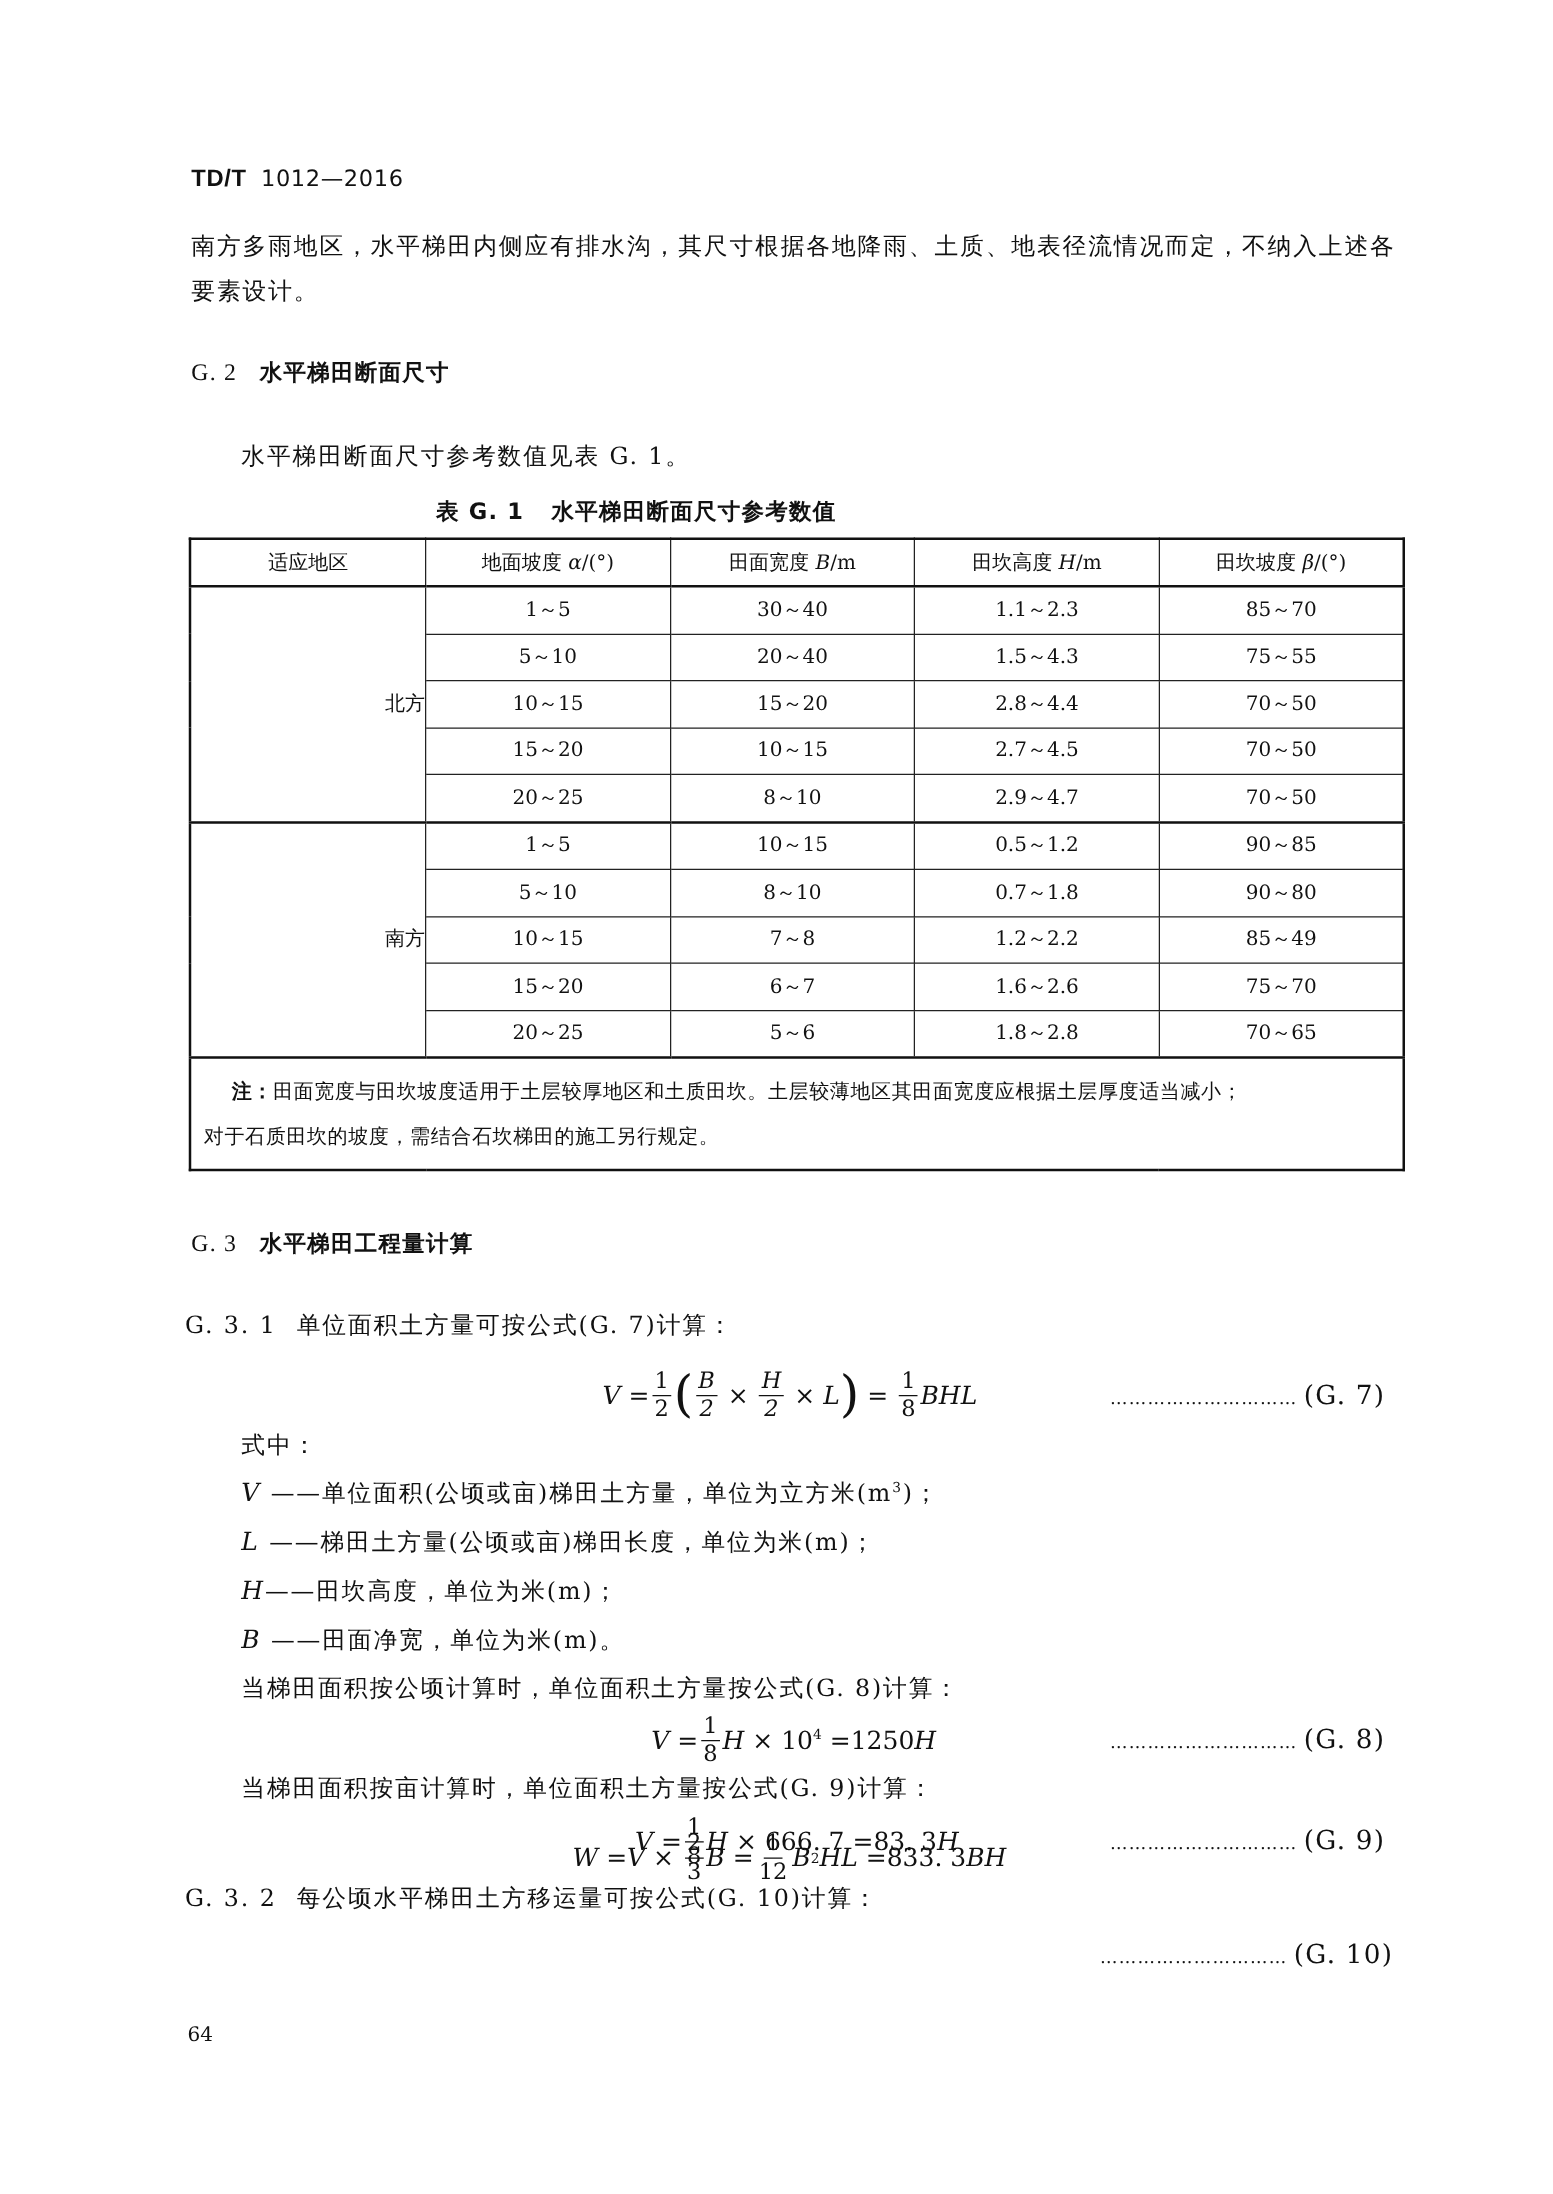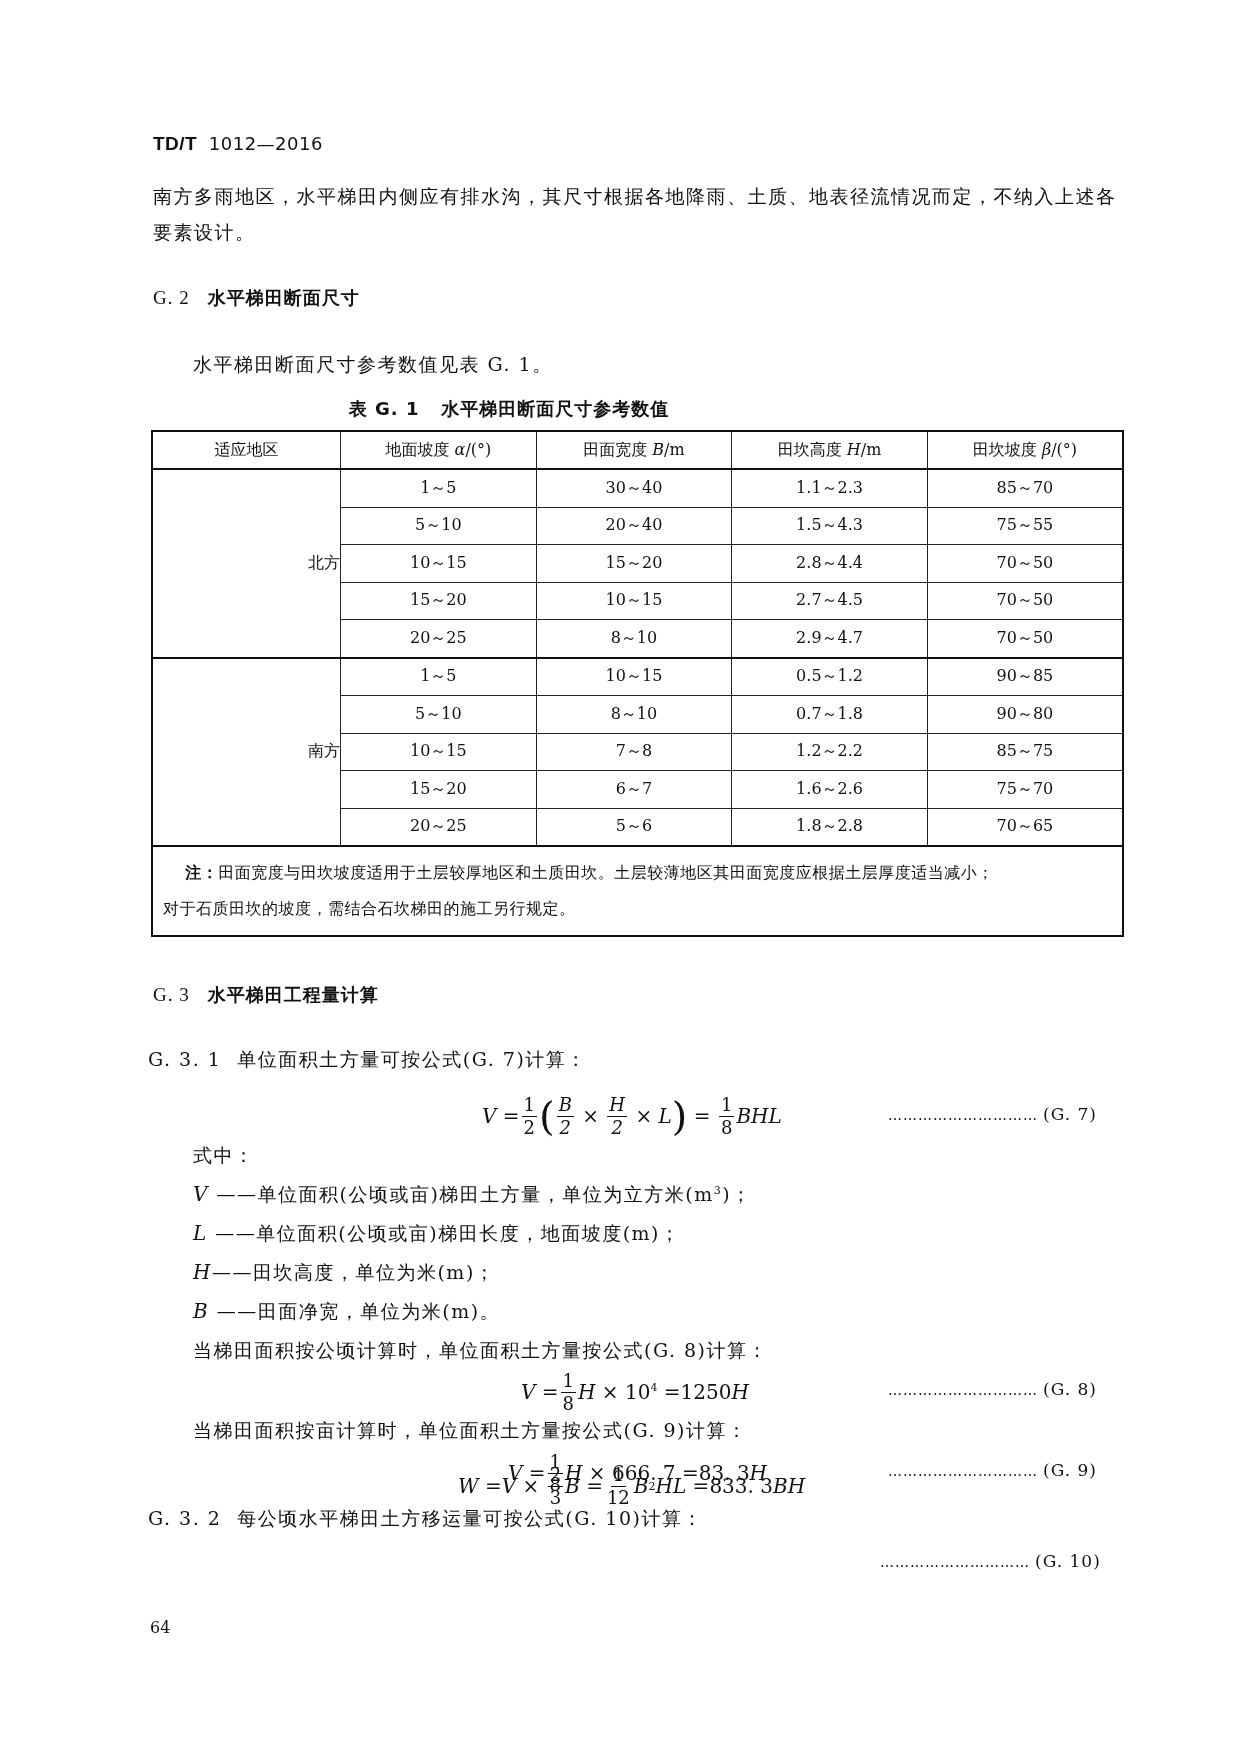--- a/index.html
+++ b/index.html
@@ -24,21 +24,21 @@
   table.ref td.note b { font-family:"DejaVu Sans", sans-serif; }
   i.var { font-style:italic; }
 
   .formula { font-size:20px; font-style:italic; display:flex; align-items:center; }
   .frac { display:inline-flex; flex-direction:column; align-items:center; font-style:normal; margin:0 2px; vertical-align:middle; }
   .frac span { line-height:22px; font-size:18px; padding:0 2px; }
   .frac .num { border-bottom:1px solid #111; }
   .frac.it span { font-style:italic; }
   .up { font-style:normal; }
   .paren { font-size:40px; font-style:normal; line-height:40px; font-weight:lighter; }
-  .eqno { font-size:17px; letter-spacing:1px; }
+  .eqno { font-size:21px; letter-spacing:1px; }
   .dots { letter-spacing:1px; font-size:14px; }
   .def { font-size:19px; letter-spacing:1.5px; }
   .def i { font-size:20px; }
   sup { font-size:11px; }
   .pg { font-size:16px; }
 </style>
 </head>
 <body>
 
 <div class="abs std">
@@ -117,21 +117,21 @@
       <tr>
         <td>5～10</td>
         <td>8～10</td>
         <td>0.7～1.8</td>
         <td>90～80</td>
       </tr>
       <tr>
         <td>10～15</td>
         <td>7～8</td>
         <td>1.2～2.2</td>
-        <td>85～75</td>
+        <td>85～49</td>
       </tr>
       <tr>
         <td>15～20</td>
         <td>6～7</td>
         <td>1.6～2.6</td>
         <td>75～70</td>
       </tr>
       <tr class="last">
         <td>20～25</td>
         <td>5～6</td>
@@ -169,21 +169,21 @@
       <span class="up">2</span>
     </span><span class="up">&nbsp;×&nbsp;</span>L<span class="paren">)</span><span class="up">&nbsp;=&nbsp;</span><span class="frac">
       <span class="num">1</span>
       <span>8</span>
     </span>BHL
 </div>
 <div class="abs" style="left:888px;top:1104px;"><span class="dots">…………………………</span>&nbsp;<span class="eqno">(G. 7)</span></div>
 
 <div class="abs def" style="left:193px;top:1143px;">式中：</div>
 <div class="abs def" style="left:193px;top:1182px;"><i>V</i>&nbsp;<span>——单位面积(公顷或亩)梯田土方量，单位为立方米(m</span><sup>3</sup><span>)；</span></div>
-<div class="abs def" style="left:193px;top:1221px;"><i>L</i>&nbsp;<span>——单位面积(公顷或亩)梯田长度，地面坡度(m)；</span></div>
+<div class="abs def" style="left:193px;top:1221px;"><i>L</i>&nbsp;<span>——梯田土方量(公顷或亩)梯田长度，单位为米(m)；</span></div>
 <div class="abs def" style="left:193px;top:1260px;"><i>H</i><span>——田坎高度，单位为米(m)；</span></div>
 <div class="abs def" style="left:193px;top:1299px;text-align:right;"><i>B</i>&nbsp;<span>——田面净宽，单位为米(m)。</span></div>
 <div class="abs def" style="left:193px;top:1338px;">当梯田面积按公顷计算时，单位面积土方量按公式(G. 8)计算：</div>
 
 <div class="abs formula" style="left:521px;top:1366px;height:52px;">
   V<span class="up">&nbsp;=</span><span class="frac">
       <span class="num">1</span>
       <span>8</span>
     </span>H<span class="up">&nbsp;×&nbsp;10<sup>4</sup>&nbsp;=<span>1250</span></span>H
 </div>

